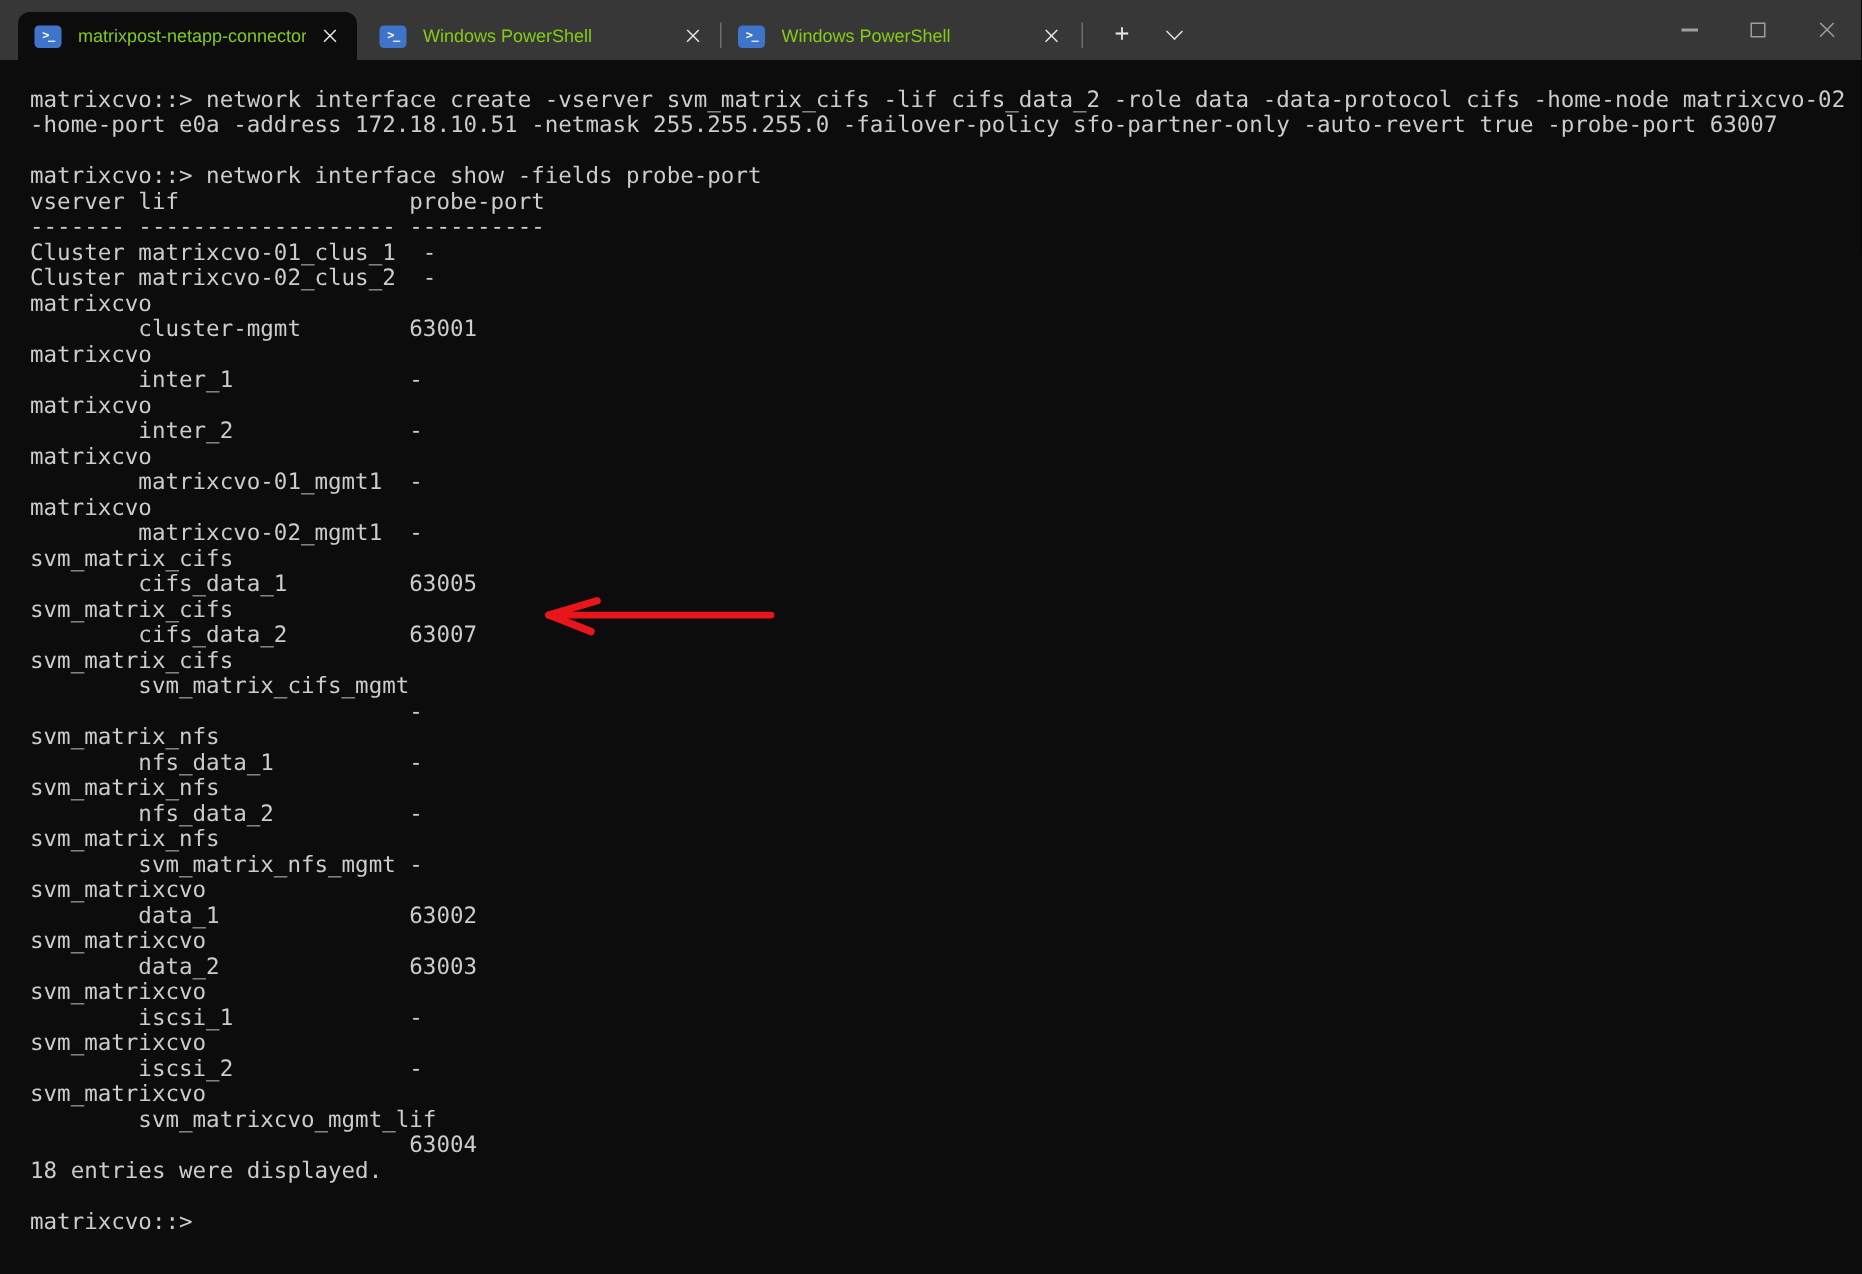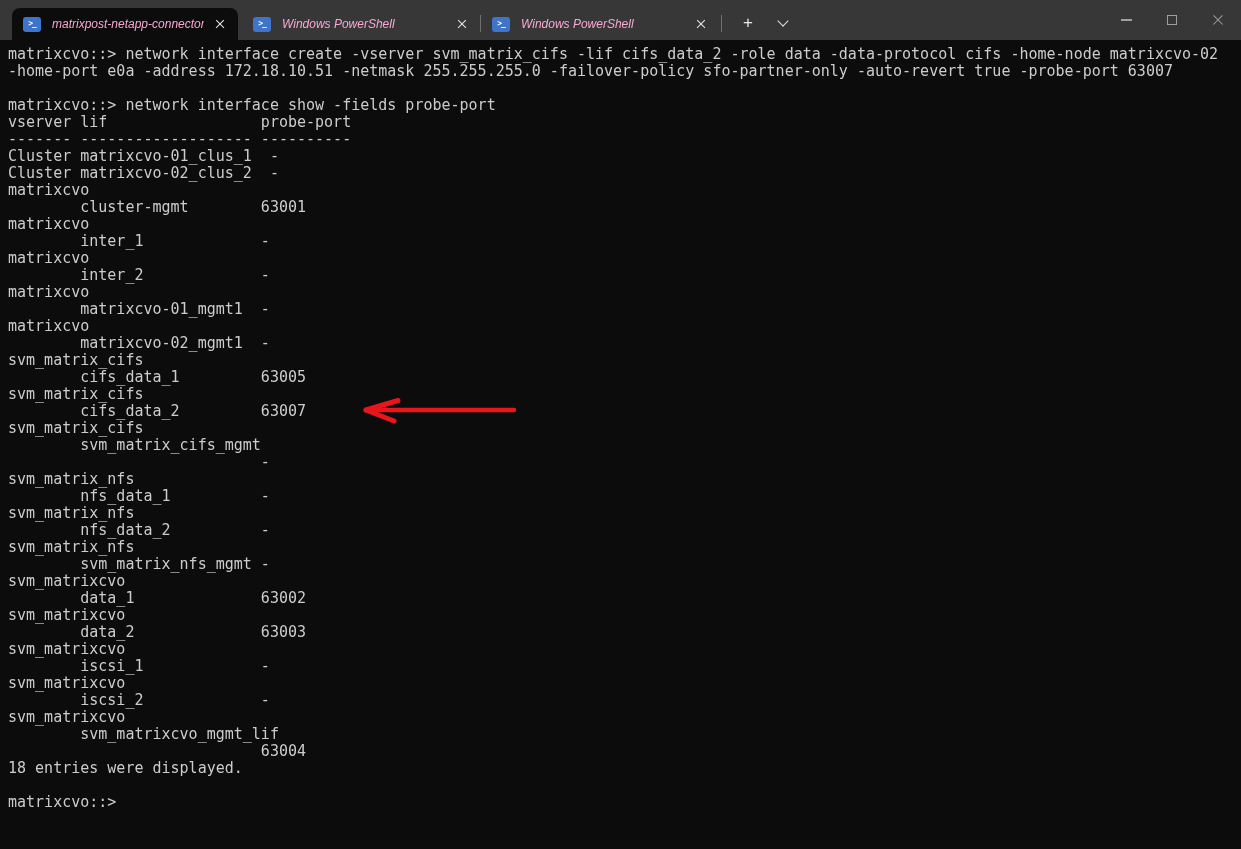--- a/index.html
+++ b/index.html
@@ -20,22 +20,22 @@
   .ps-icon {
     flex:0 0 auto; width:18px; height:15px; margin-left:11px;
     background:#3e74c9; border-radius:3px;
     display:flex; align-items:center; justify-content:center;
   }
   .ps-icon span {
     color:#fff; font-family:"DejaVu Sans Mono", monospace;
     font-size:8px; font-weight:bold; line-height:1; letter-spacing:-1px;
   }
   .tab-title {
-    flex:1 1 auto; margin:0 4px 0 11px; color:#f9a8d4; font-size:12px;
-    white-space:nowrap; overflow:hidden;font-style:italic;
+    flex:1 1 auto; margin:0 4px 0 11px; color:#84cc16; font-size:12px;
+    white-space:nowrap; overflow:hidden;
   }
   .tab-close {
     flex:0 0 auto; width:24px; height:22px; margin-right:6px;
     position:relative; border-radius:4px;
   }
   .x-glyph { position:absolute; inset:0; }
   .x-glyph::before, .x-glyph::after {
     content:""; position:absolute; left:50%; top:50%;
     width:11px; height:1.2px; background:#e8e8e8;
   }
@@ -72,21 +72,21 @@
     width:13px; height:1.3px; background:#9f9f9f;
   }
   .win-x::before { transform:translate(-50%,-50%) rotate(45deg); }
   .win-x::after  { transform:translate(-50%,-50%) rotate(-45deg); }
   
   .terminal {
     position:absolute; top:40px; left:0; right:0; bottom:0;
     background:#0c0c0c;
   }
   .terminal pre {
-    margin:0; padding:6px 0 0 8px;
+    margin:12px; padding:6px 0 0 8px;
     font-family:"DejaVu Sans Mono", monospace;
     font-size:15px; line-height:17px; color:#cccccc;
     white-space:pre;
   }
   
   .anno-arrow { position:absolute; left:356px; top:396px; }
 </style>
 </head>
 <body>
 

